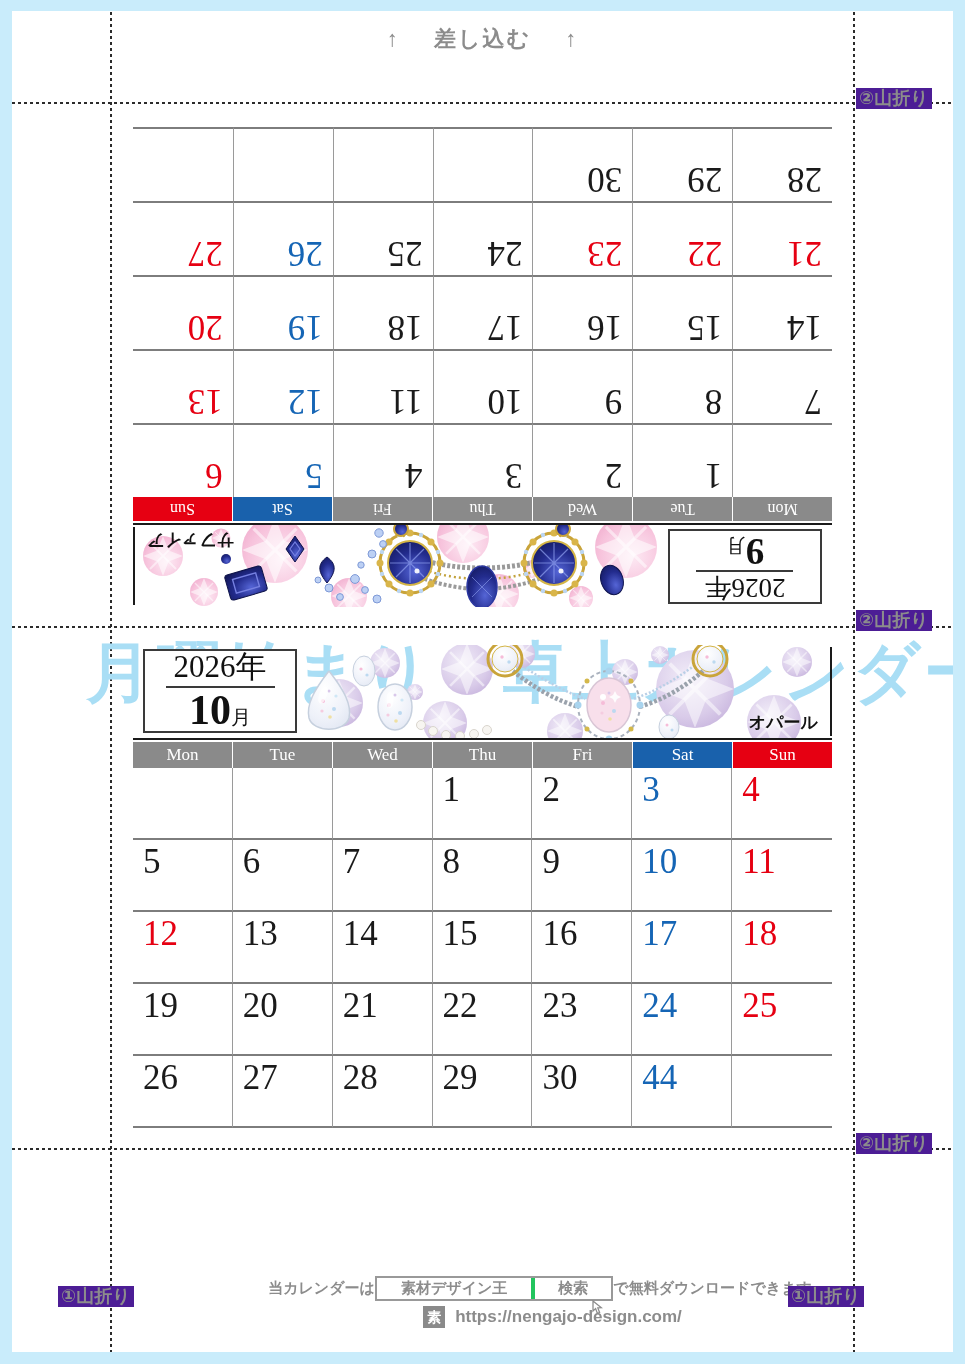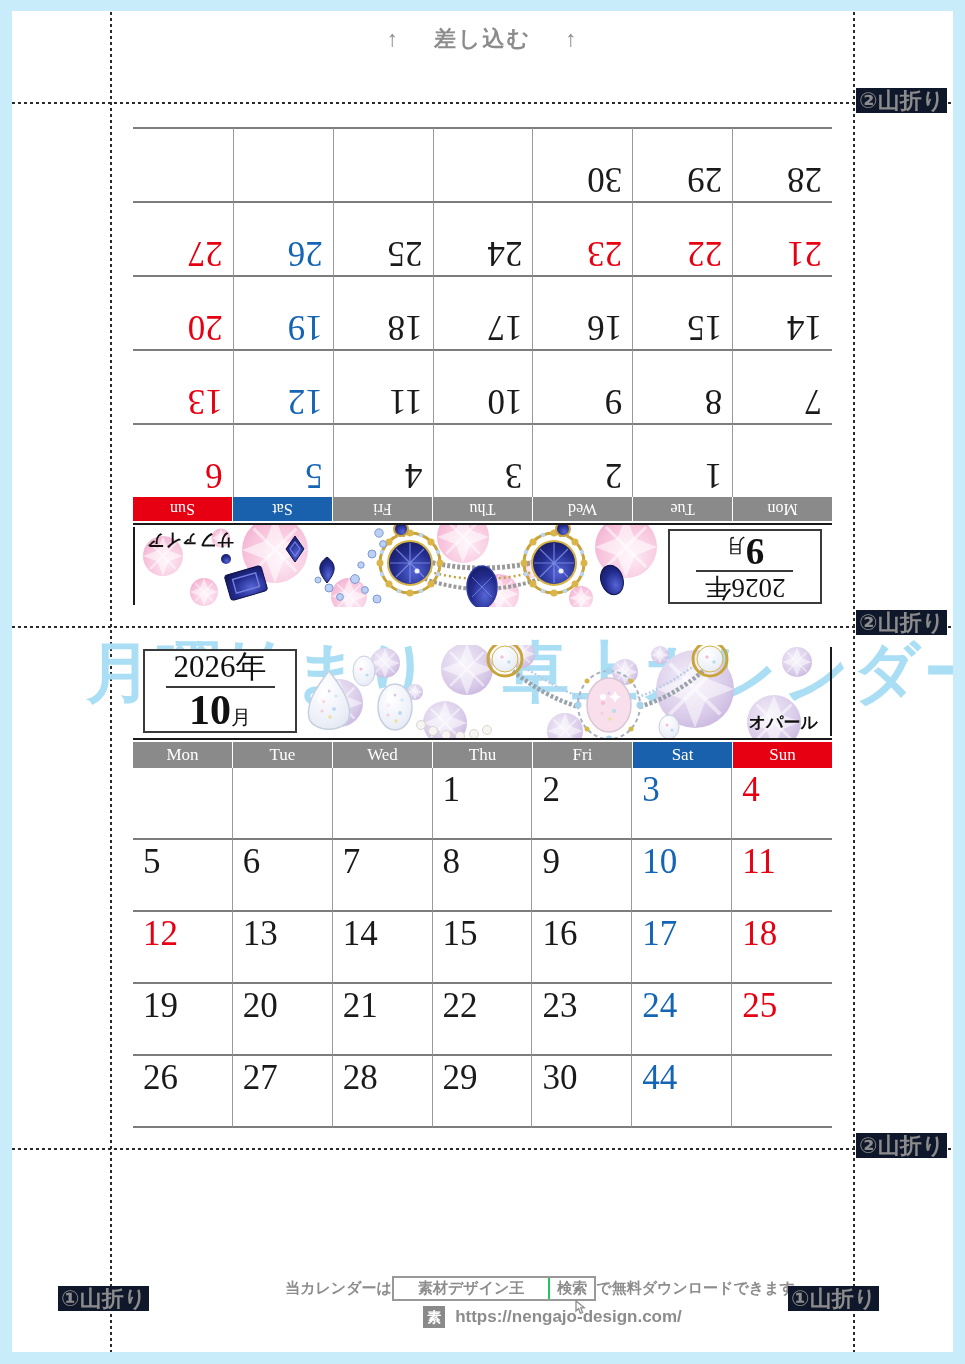--- a/index.html
+++ b/index.html
@@ -15,21 +15,21 @@
   .vline{position:absolute;top:0;bottom:0;width:2px;z-index:1;
          background-image:repeating-linear-gradient(to bottom,#2b2b2b 0 3px,transparent 3px 6px);}
   .hline{position:absolute;left:0;right:0;height:2px;z-index:1;
          background-image:repeating-linear-gradient(to right,#2b2b2b 0 3px,transparent 3px 6px);}
   .vline-1{left:110px;} .vline-2{left:853px;}
   .hline-1{top:102px;} .hline-2{top:626px;} .hline-3{top:1148px;}
   
   .gray-sans{font-family:"Liberation Sans","DejaVu Sans",sans-serif;color:#8c8c8c;font-weight:bold;}
   .insert-header{position:absolute;left:0;right:0;top:24px;text-align:center;font-size:22px;letter-spacing:2px;z-index:5;}
   .insert-header .arrow{margin:0 26px;}
-  .fold-label{position:absolute;font-size:22px;line-height:1.15;background:#0f172a;padding:0 3px;z-index:6;white-space:nowrap;text-align:center;}
+  .fold-label{position:absolute;font-size:18px;line-height:1.15;background:#4c1d95;padding:0 3px;z-index:6;white-space:nowrap;text-align:center;}
   .fold2-top{left:856px;top:88px;}
   .fold2-mid{left:856px;top:610px;}
   .fold2-bottom{left:856px;top:1133px;}
   .fold1-left{left:58px;top:1286px;}
   .fold1-right{left:788px;top:1286px;}
   
   .watermark{position:absolute;left:86px;top:628px;width:880px;height:88px;overflow:hidden;white-space:nowrap;
              font-family:"Liberation Sans","DejaVu Sans",sans-serif;font-weight:bold;font-size:66px;
              letter-spacing:3px;color:#a9def5;z-index:2;}
   
@@ -71,21 +71,21 @@
   .cal-sep .date-cell{height:74px;}
   .cal-oct .date-cell{height:72px;}
   .c-r{color:#e60012;} .c-b{color:#1565b5;} .c-k{color:#1a1a1a;}
   
   .instructions{position:absolute;left:120px;top:1168px;font-size:13px;line-height:1.55;z-index:5;}
   .inst-title{margin-bottom:14px;}
   .download-row{position:absolute;left:150px;right:20px;top:1276px;display:flex;justify-content:center;
                 align-items:center;font-size:15px;z-index:5;}
   .search-box{position:relative;display:inline-flex;align-items:center;border:2px solid #999;}
   .sb-site{padding:1px 24px;}
-  .sb-btn{padding:1px 7px;border-left:2px solid #22c55e;}
+  .sb-btn{padding:1px 23px;border-left:4px solid #22c55e;}
   .hand-cursor{position:absolute;right:8px;bottom:-17px;}
   .url-row{position:absolute;left:150px;right:10px;top:1306px;display:flex;justify-content:center;
            align-items:center;gap:10px;font-size:17px;z-index:5;}
   .site-icon{display:inline-block;width:22px;height:22px;background:#8a8a8a;color:#fff;text-align:center;
              font-family:"Liberation Sans","DejaVu Sans",sans-serif;font-size:14px;line-height:22px;font-weight:bold;}
 </style>
 </head>
 <body>
 
 <div class="page">

